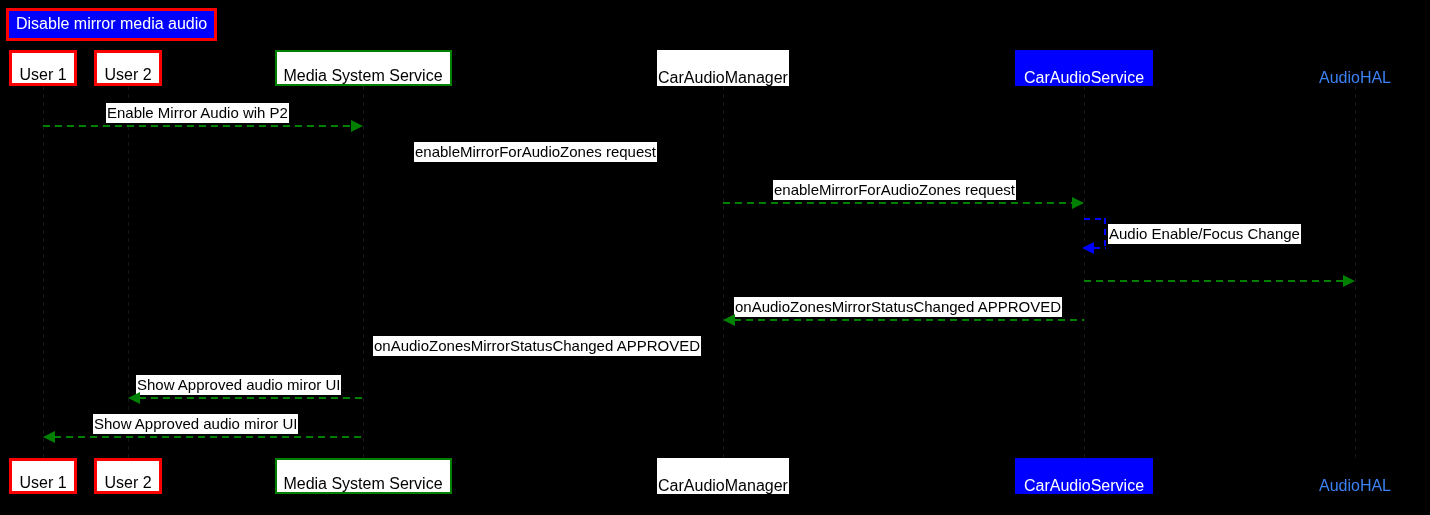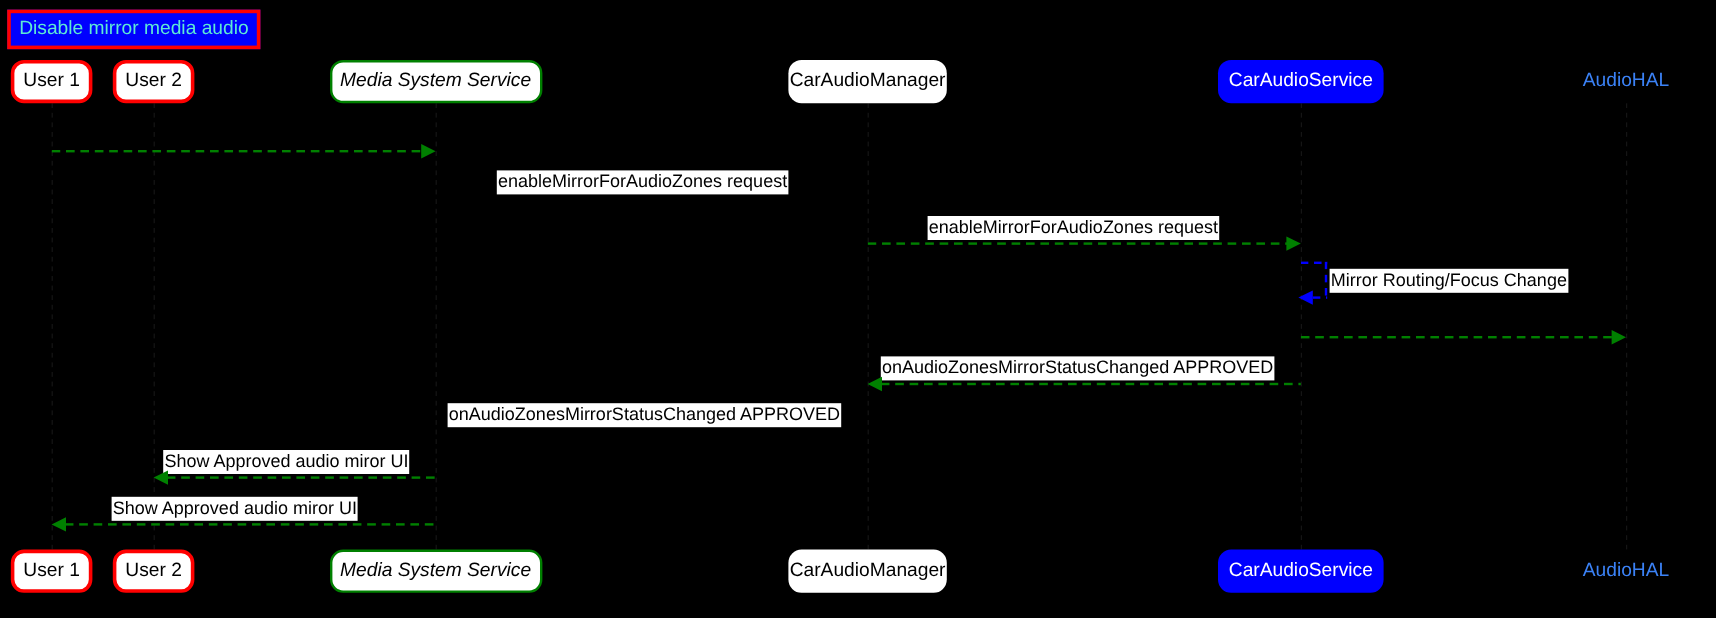--- a/index.html
+++ b/index.html
@@ -21,50 +21,48 @@
     width: 1430px;
     height: 515px;
   }
 
   
   .title-box {
     position: absolute;
     box-sizing: border-box;
     background: #0000ff;
     border: 3px solid #ff0000;
-    color: #5eead4;
+    color: #ffffff;
     font-size: 16px;
     line-height: 1;
     padding: 5px 7px 6px 7px;
     white-space: nowrap;
   }
 
   
   .participant {
     position: absolute;
     box-sizing: border-box;
     white-space: nowrap;
     font-size: 16px;
     line-height: 1;
     text-align: center;
     display: flex;
-    align-items: center;
+    align-items: flex-end;
     justify-content: center;
-    border-radius: 11px;
   }
   .participant.boxed-red {
     background: #ffffff;
     border: 3px solid #ff0000;
     color: #000000;
   }
   .participant.boxed-green {
     background: #ffffff;
     border: 2px solid #008000;
     color: #000000;
-    font-style: italic;
   }
   .participant.plain-white {
     background: #ffffff;
     color: #000000;
     border: none;
   }
   .participant.plain-blue {
     background: #0000ff;
     color: #ffffff;
     border: none;
@@ -180,27 +178,28 @@
     <div class="participant plain-blue" style="left: 1015px; top: 458px; width: 138px; height: 36px;">
       <span>CarAudioService</span>
     </div>
     <div class="participant plain-none" style="left: 1315px; top: 50px; width: 80px; height: 36px;">
       <span>AudioHAL</span>
     </div>
     <div class="participant plain-none" style="left: 1315px; top: 458px; width: 80px; height: 36px;">
       <span>AudioHAL</span>
     </div>
     <div class="title-box" style="left: 6px; top: 8px;"><span>Disable mirror media audio</span></div>
+    <div class="msg-label on-dark" style="left: 106px; top: 103px;">Enable Mirror Audio wih P2</div>
     <div class="msg-line" style="left: 43px; width: 309px; top: 125px;"></div>
     <div class="arrowhead right" style="left: 351px; top: 120px;"></div>
     <div class="msg-label on-dark" style="left: 414px; top: 142px;">enableMirrorForAudioZones request</div>
     <div class="msg-label on-dark" style="left: 773px; top: 180px;">enableMirrorForAudioZones request</div>
     <div class="msg-line" style="left: 723px; width: 350px; top: 202px;"></div>
     <div class="arrowhead right" style="left: 1072px; top: 197px;"></div>
-    <div class="msg-label on-dark" style="left: 1108px; top: 224px;">Mirror Routing/Focus Change</div>
+    <div class="msg-label on-dark" style="left: 1108px; top: 224px;">Audio Enable/Focus Change</div>
     <div class="self-top" style="left: 1084px; top: 218px; width: 22px;"></div>
     <div class="self-right" style="left: 1104px; top: 218px; height: 29px;"></div>
     <div class="self-bottom" style="left: 1094px; top: 247px; width: 12px;"></div>
     <div class="arrowhead left-blue" style="left: 1082px; top: 242px;"></div>
     <div class="msg-line" style="left: 1084px; width: 260px; top: 280px;"></div>
     <div class="arrowhead right" style="left: 1343px; top: 275px;"></div>
     <div class="msg-label on-dark" style="left: 734px; top: 297px;">onAudioZonesMirrorStatusChanged APPROVED</div>
     <div class="msg-line" style="left: 734px; width: 350px; top: 319px;"></div>
     <div class="arrowhead left" style="left: 723px; top: 314px;"></div>
     <div class="msg-label on-dark" style="left: 373px; top: 336px;">onAudioZonesMirrorStatusChanged APPROVED</div>

